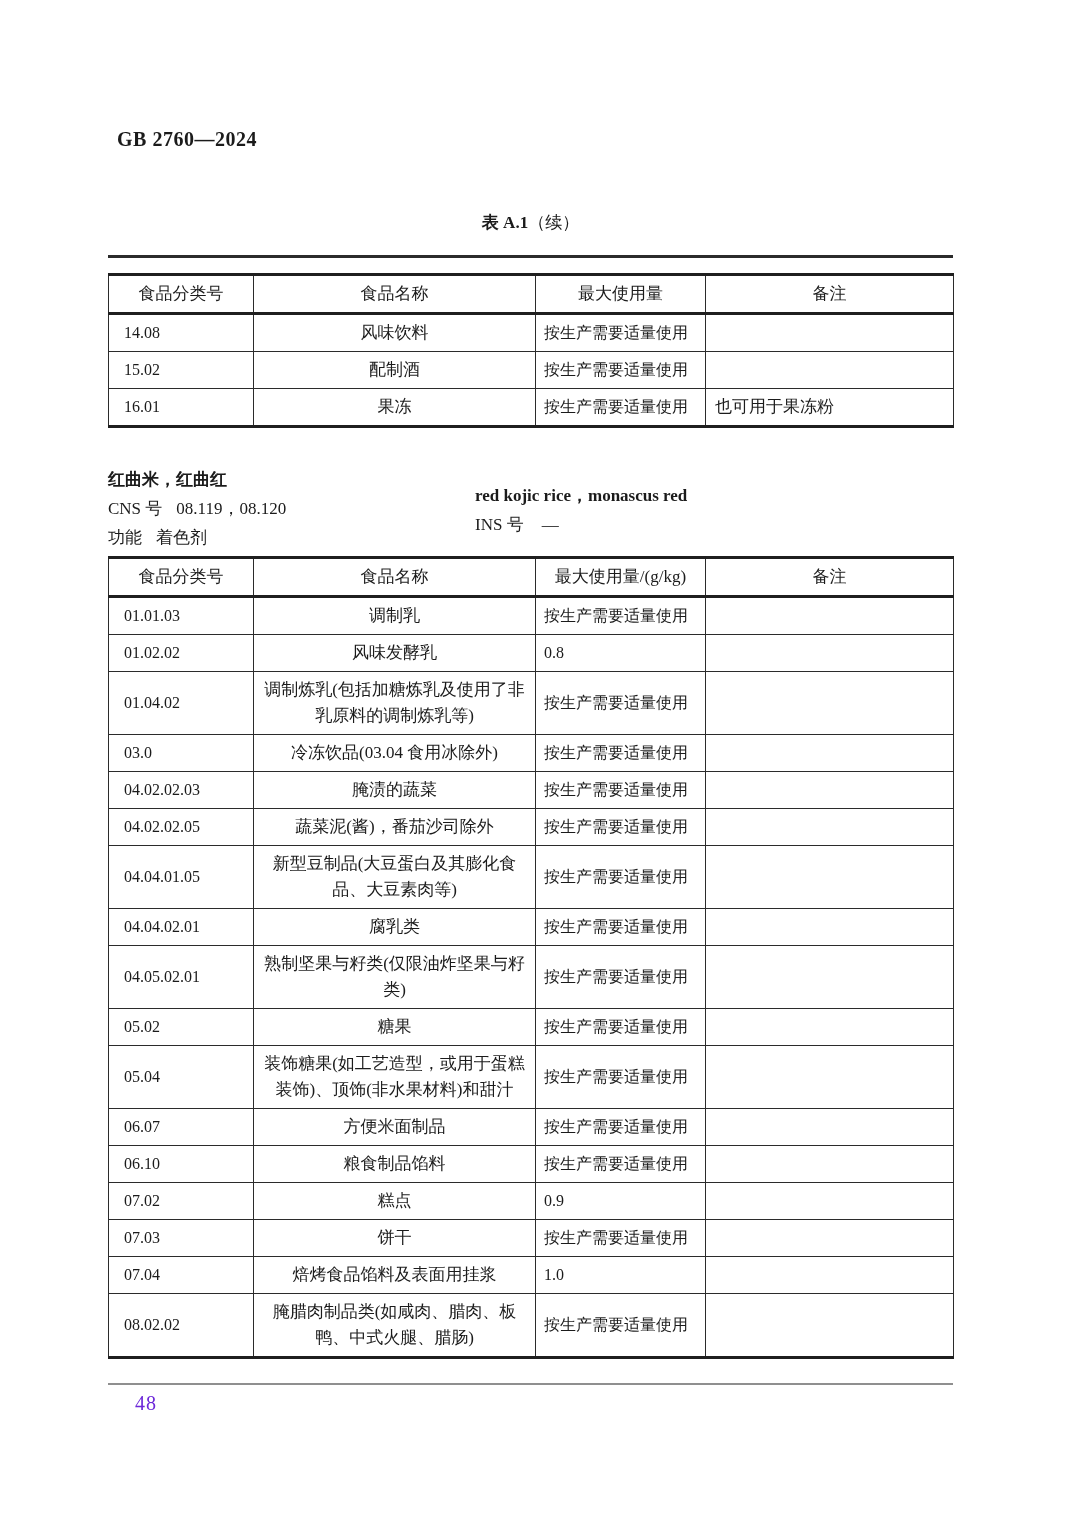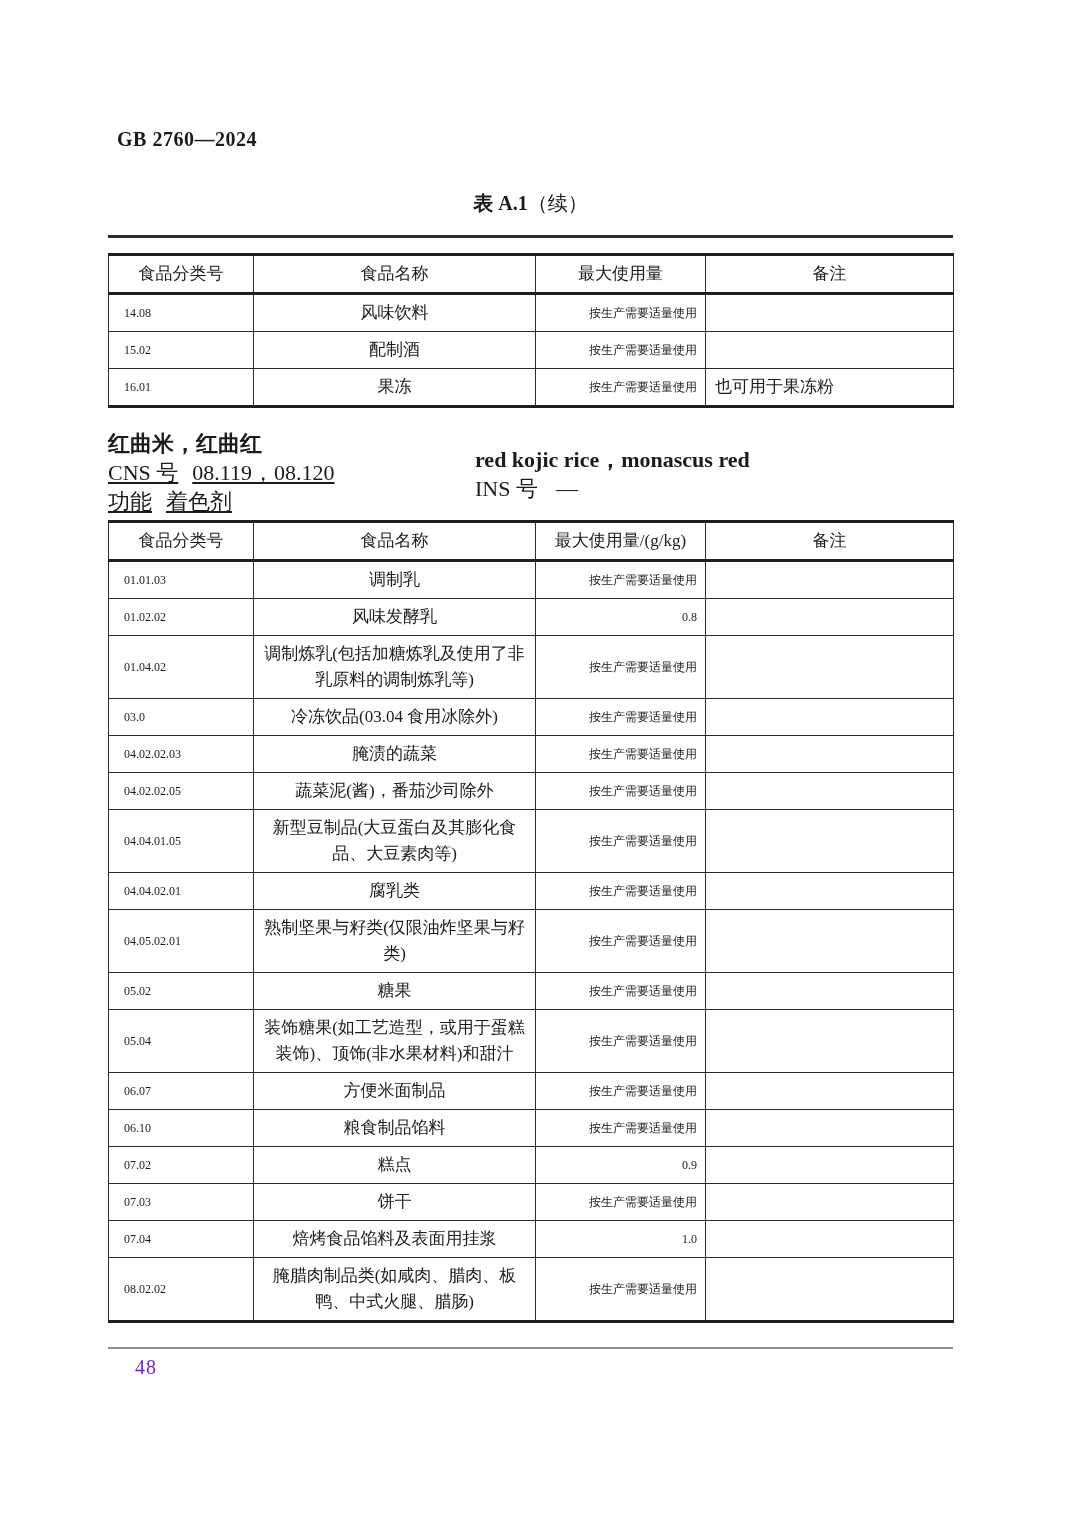--- a/index.html
+++ b/index.html
@@ -10,21 +10,21 @@
     -webkit-font-smoothing:antialiased;
   }
   .content{width:845px;margin-left:108px;}
   
   .doc-code{
     margin:128px 0 0 9px;
     font-size:20px;font-weight:bold;letter-spacing:0.5px;
     line-height:22px;
   }
   .caption{
-    margin-top:42px;text-align:center;font-size:20px;line-height:22px;
+    margin-top:62px;text-align:center;font-size:17px;line-height:22px;
   }
   .caption .cap-bold{font-weight:bold;}
   .toprule{
     margin-top:21px;height:3px;background:#2b2b2b;border:none;width:845px;
   }
   
   table{
     border-collapse:collapse;table-layout:fixed;width:845px;
     border-top:3px solid #1f1f1f;border-bottom:3px solid #1f1f1f;
     font-size:17px;
@@ -32,30 +32,30 @@
   }
   th,td{
     border:1px solid #2b2b2b;
     padding:5px 8px;line-height:26px;
     overflow:hidden;
   }
   thead th{
     border-bottom:3px solid #1f1f1f;
     font-weight:normal;text-align:center;height:26px;
   }
-  td.c1{text-align:left;padding-left:15px;font-size:12px;}
+  td.c1{text-align:left;padding-left:15px;font-size:16px;}
   td.c2{text-align:center;padding-left:10px;padding-right:10px;}
-  td.c3{text-align:right;font-size:12px;}
+  td.c3{text-align:left;font-size:16px;}
   td.c4{text-align:left;padding-left:9px;}
   .tbl1{margin-top:15px;}
   .tbl2{margin-top:5px;}
   
-  .additive{margin-top:22px;font-size:22px;}
+  .additive{margin-top:38px;font-size:17px;}
   .add-line{position:relative;line-height:27px;min-height:27px;}
-  .add-line + .add-line{margin-top:2px;text-decoration:underline;}
+  .add-line + .add-line{margin-top:2px;}
   .col-right{position:absolute;left:367px;top:16px;}
   .bold{font-weight:bold;}
   .val-gap{margin-left:14px;}
   .val-gap-wide{margin-left:18px;}
   
   .footrule{margin-top:24px;height:2px;background:#8f8f8f;border:none;width:845px;}
   .page-num{margin:7px 0 0 27px;font-size:20px;color:#6d28d9;letter-spacing:1px;}
 </style>
 </head>
 <body>

